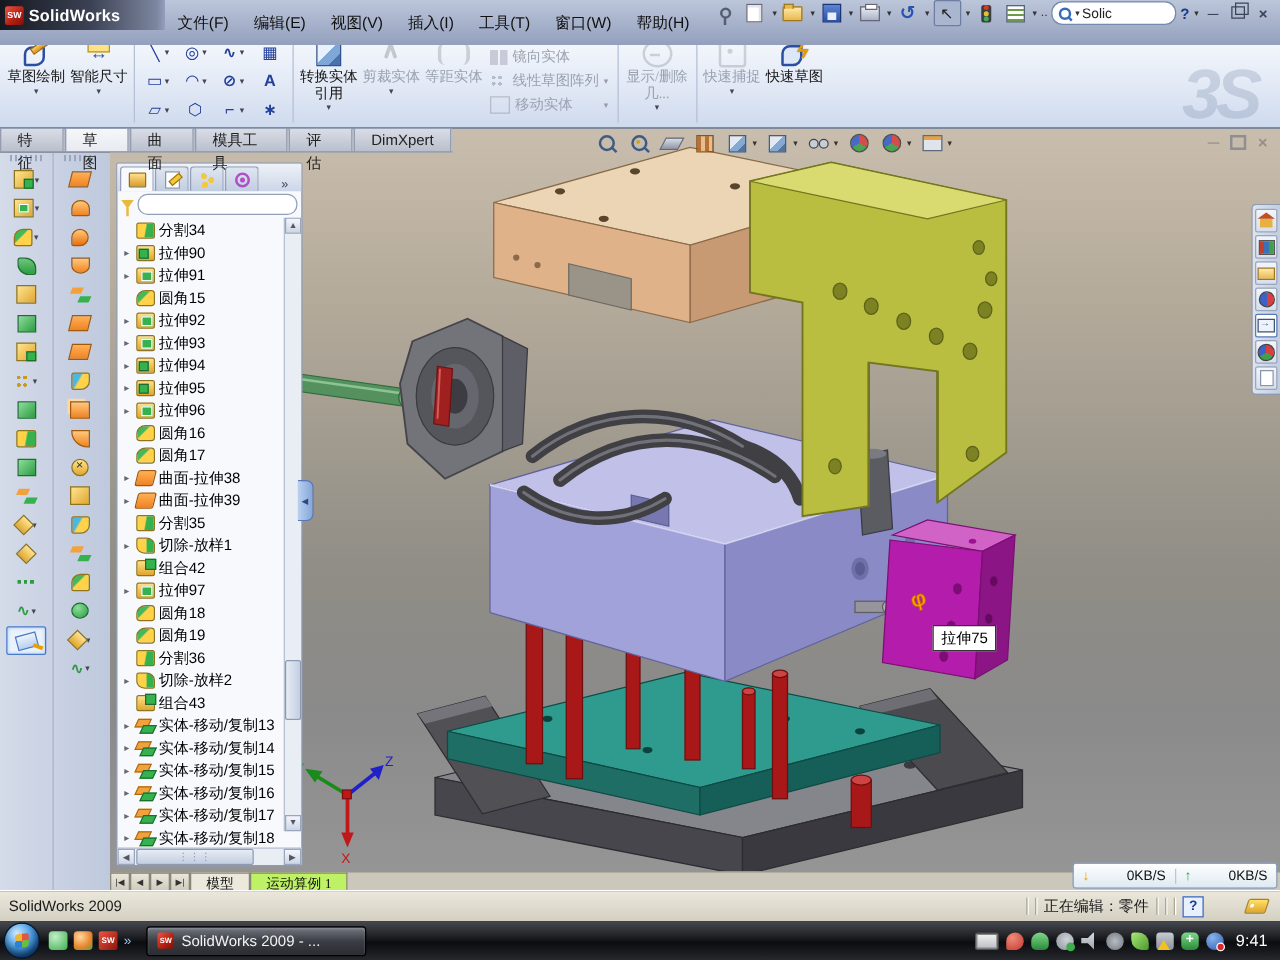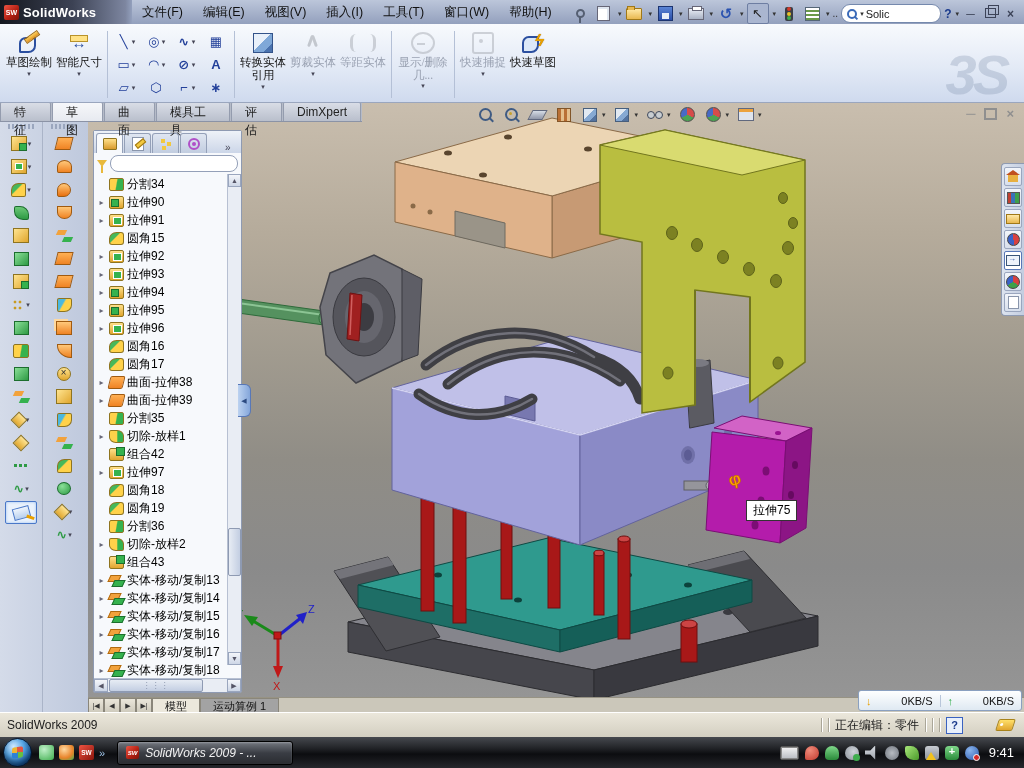--- a/index.html
+++ b/index.html
@@ -1,19 +1,19 @@
 <!DOCTYPE html>
 <html style="--part-tan-top: #ecd5b4; --part-tan-front: #dfb28a; --part-tan-right: #c79a74; --part-olive: #b9be40; --part-olive-top: #d9db70; --part-olive-dark: #8f942c; --part-lav-top: #c0c0e8; --part-lav-front: #a2a2da; --part-lav-right: #8a8ac6; --part-magenta: #b41cab; --part-magenta-top: #d263c6; --part-magenta-right: #8c1585; --part-teal-top: #2f9a8e; --part-teal-front: #1e6e66; --part-teal-right: #155f58; --part-base-top: #85858c; --part-base-front: #46464c; --part-base-right: #39393f; --part-red: #a81818; --part-green-rod: #55915f; --part-gray: #73737a; --hose: #3f3f44; --accent-blue: #2b4fa0;"><head>
 <meta charset="utf-8">
 <style>
   html,body{margin:0;padding:0;width:1024px;height:768px;overflow:hidden;
     font-family:"Liberation Sans","DejaVu Sans",sans-serif;background:#000;position:relative;}
   
-  .titlebar{position:absolute;left:0;top:0;width:1024px;height:24px;
-    background:linear-gradient(#bcc6da,#93a0bd);display:flex;align-items:flex-end;z-index:60;}
+  .titlebar{position:absolute;left:0;top:0;width:1024px;height:36px;
+    background:linear-gradient(#bcc6da,#93a0bd);display:flex;align-items:flex-start;z-index:60;}
   .logozone{width:132px;height:24px;background:linear-gradient(90deg,#15181f,#3c4254 55%,#7d86a0 95%,#93a0bd);
     display:flex;align-items:center;gap:4px;padding-left:4px;box-sizing:border-box;}
   .swcube{width:15px;height:15px;border-radius:2px;background:linear-gradient(135deg,#ef5342,#b01f12 60%,#7d120a);
     color:#fff;font-size:7px;font-weight:bold;display:flex;align-items:center;justify-content:center;flex:none;}
   .logotext{color:#fff;font-weight:bold;font-size:13px;letter-spacing:.2px;}
   .menus{display:flex;align-items:center;height:100%;}
   .menu-item{padding:0 10px;font-size:12.5px;color:#111;line-height:24px;}
   .tb-ics{margin-left:auto;display:flex;align-items:center;gap:3px;padding-right:5px;}
   .tbi{width:20px;height:19px;display:flex;align-items:center;justify-content:center;border-radius:2px;position:relative;}
   .tbi.pressed{background:#aab6d0;border:1px solid #6e7ea2;}
@@ -221,21 +221,21 @@
   .p-ox{width:12px;height:12px;background:linear-gradient(#ffe490,#e0a62e);border:1px solid #8f741f;position:relative;border-radius:50%;}
   .p-ox::after{content:"×";position:absolute;left:2.5px;top:-1px;font-size:10px;color:#333;}
   .p-gball{width:12px;height:11px;border-radius:50%;background:radial-gradient(circle at 35% 30%,#8ae098,#2e9a44);border:1px solid #1c6e2e;}
   
   .doctabs{position:absolute;left:88px;top:697px;right:0;height:15px;background:#cbc7ba;border-top:1px solid #979384;
     display:flex;align-items:stretch;font-size:11px;z-index:45;}
   .dnav{width:16px;display:flex;align-items:center;justify-content:center;font-size:7px;color:#333;
     background:linear-gradient(#eae6da,#cfcbbd);border:1px solid #8a867a;box-sizing:border-box;}
   .dtab{padding:0 12px;display:flex;align-items:center;border:1px solid #8a867a;border-bottom:none;color:#111;}
   .dtab.active{background:#ece8dc;}
-  .dtab.inactive{background:#a3a3a3;}
+  .dtab.inactive{background:#bef264;font-family:Liberation Serif, serif;}
   
   .statusbar{position:absolute;left:0;top:712px;width:1024px;height:25px;
     background:linear-gradient(#ebe7db,#d3cfc1);border-top:1px solid #fff;display:flex;align-items:center;
     font-size:12px;color:#1a1a1a;z-index:46;box-sizing:border-box;}
   .sb-left{padding-left:7px;}
   .sb-right{margin-left:auto;display:flex;align-items:center;gap:6px;padding-right:10px;}
   .sb-sep{width:1px;height:14px;background:#aaa698;box-shadow:1px 0 0 #fff;}
   .sb-q{width:15px;height:15px;border:1px solid #3a62c0;background:#e8f0fc;color:#1a3a8c;font-weight:bold;
     font-size:11px;display:flex;align-items:center;justify-content:center;}
   .sb-tag{width:15px;height:10px;background:linear-gradient(#ffe06a,#e0a52e);border:1px solid #a8831a;
@@ -258,21 +258,21 @@
     background:conic-gradient(#e8503a 0 90deg,#68c03a 0 180deg,#2a7fd4 0 270deg,#f0b42a 0);border-radius:2px;opacity:.95;}
   .ql{display:flex;align-items:center;gap:5px;margin-right:6px;}
   .qli{width:15px;height:15px;border-radius:3px;}
   .qli.msn{background:radial-gradient(circle at 35% 30%,#bff0c8,#3fae4e);}
   .qli.edw{background:radial-gradient(circle at 35% 30%,#ffd9a0,#e8832a 60%,#3fae4e);}
   .qli.sw{background:linear-gradient(135deg,#ef5342,#8a150c);color:#fff;font-size:6.5px;font-weight:bold;
     display:flex;align-items:center;justify-content:center;border-radius:2px;}
   .ql-more{color:#9fc4ea;font-size:11px;}
   .taskbtn{height:24px;width:176px;margin-left:6px;border:1px solid #000;border-radius:3px;display:flex;align-items:center;
     gap:6px;padding:0 8px;color:#f2f2f2;font-size:12px;box-sizing:border-box;white-space:nowrap;overflow:hidden;}
-  .taskbtn.active{background:linear-gradient(#73777f,#3a3d44 50%,#2a2c31);box-shadow:inset 0 1px 2px rgba(255,255,255,.25);font-style:italic;}
+  .taskbtn.active{background:linear-gradient(#73777f,#3a3d44 50%,#2a2c31);box-shadow:inset 0 1px 2px rgba(255,255,255,.25);}
   .taskbtn.idle{background:linear-gradient(#55585f,#26282d 50%,#1a1b1f);width:136px;}
   .tray{margin-left:auto;display:flex;align-items:center;gap:6px;padding-right:10px;}
   .kbd{width:17px;height:12px;background:linear-gradient(#f4f4f4,#b8bcc2);border:1px solid #555;border-radius:2px;
     box-shadow:inset 0 0 0 1px #888;}
   .tic{width:14px;height:14px;border-radius:3px;flex:none;}
   .tic.c1{background:radial-gradient(circle at 35% 30%,#f08a7a,#c23a2e);border-radius:50% 50% 50% 2px;}
   .tic.c2{background:linear-gradient(#7fd88a,#2a8a3a);border-radius:50% 50% 4px 4px;}
   .tic.c3{background:radial-gradient(circle at 60% 40%,#cfd4da,#8a9098);border-radius:50%;position:relative;}
   .tic.c3::after{content:"";position:absolute;right:-1px;bottom:-1px;width:7px;height:7px;border-radius:50%;background:#3fae4e;}
   .tic.c4{background:linear-gradient(#d8dce2,#9aa0a8);clip-path:polygon(0 35%,40% 35%,75% 0,75% 100%,40% 65%,0 65%);}
@@ -427,20 +427,36 @@
       </span>
     <span class="lbl">剪裁实体</span>
       <span class="ddc">▾</span>
   </div>
   <div class="rb-big dis">
     <span class="bic">
         <i class="ri ri-offset"></i>
       </span>
     <span class="lbl">等距实体</span>
   </div>
+  <div class="stackgrp">
+    <div class="strow">
+      <i class="sic sic-mirror" style="width:14px;height:12px;"></i>
+      <span>镜向实体</span>
+    </div>
+    <div class="strow">
+      <i class="sic sic-pattern" style="width:14px;height:12px;"></i>
+      <span>线性草图阵列</span>
+        <span class="ddc">▾</span>
+    </div>
+    <div class="strow">
+      <i class="sic sic-move" style="width:14px;height:12px;"></i>
+      <span>移动实体</span>
+        <span class="ddc">▾</span>
+    </div>
+  </div>
   <div class="rb-sep"></div>
   <div class="rb-big dis" style="width:56px;font-family:Liberation Serif, serif;">
     <span class="bic">
         <i class="ri ri-dispdel"></i>
       </span>
     <span class="lbl" style="width:54px;">显示/删除几...</span>
       <span class="ddc">▾</span>
   </div>
   <div class="rb-sep"></div>
   <div class="rb-big dis">

